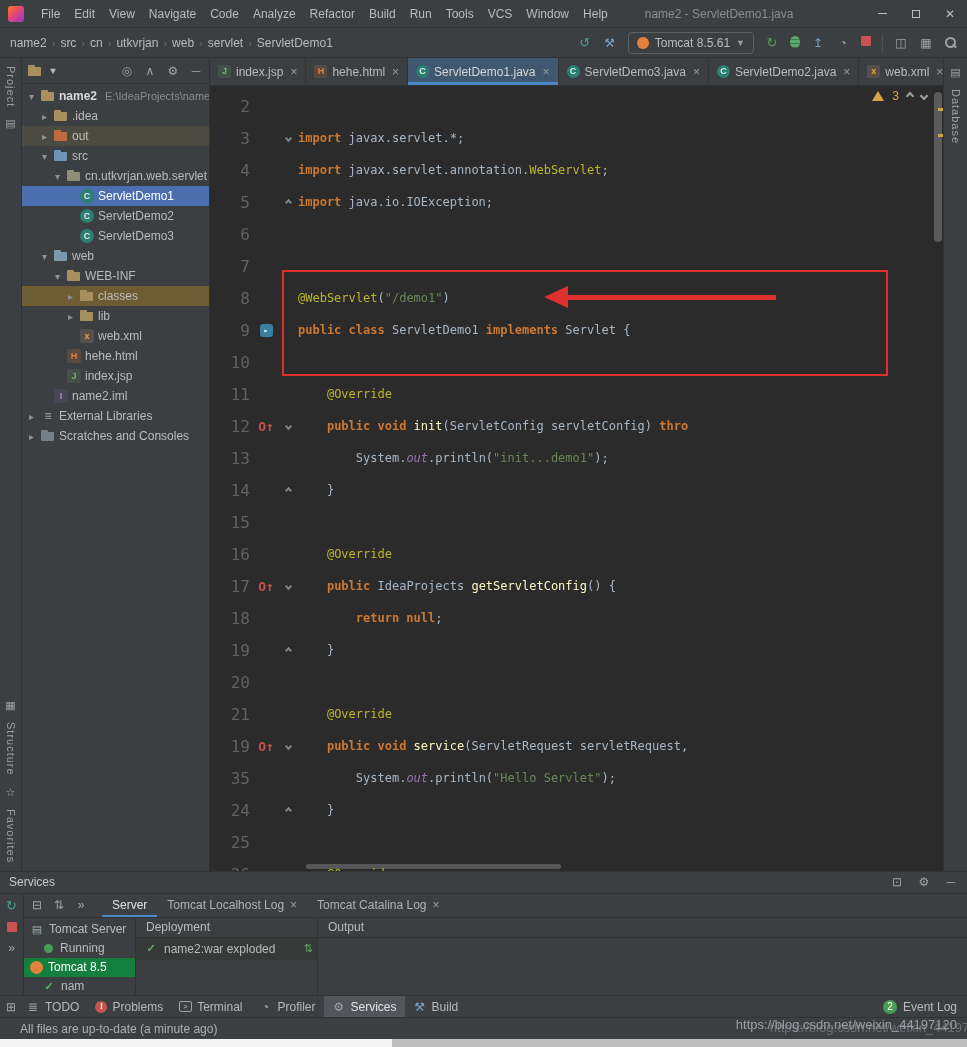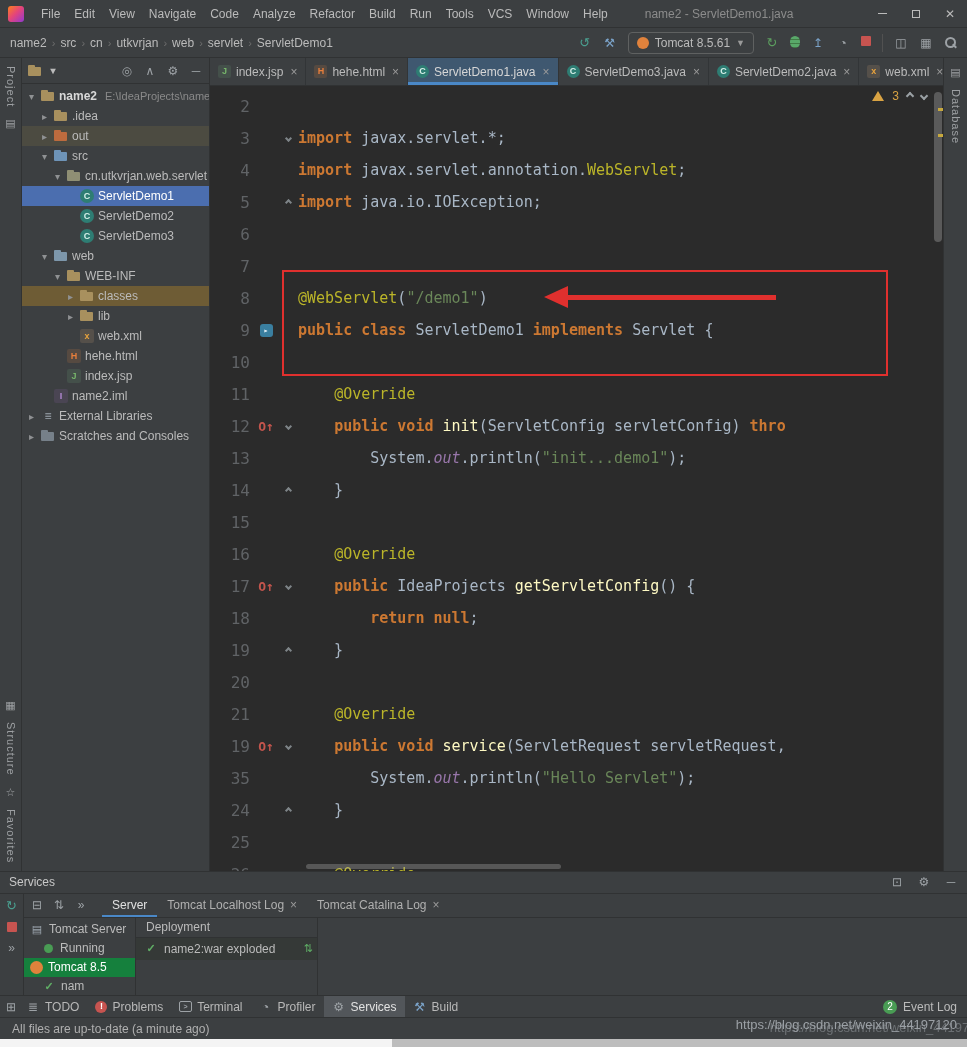--- a/index.html
+++ b/index.html
@@ -93,21 +93,21 @@
 .tab{display:flex;align-items:center;gap:5px;padding:0 8px;color:#bbb;border-right:1px solid #323537}
 .tab .ic{width:13px;height:13px}
 .tab-close{color:#9a9a9a;font-size:12px;margin-left:2px}
 .tab.active{background:#3f5870;color:#d6d6d6;box-shadow:inset 0 -3px 0 #4a88c7}
 .editor{flex:1;position:relative;overflow:hidden}
 .code-wrap{position:absolute;inset:0;padding-top:4px}
 .code-line{display:flex;align-items:center;height:32px;white-space:pre;font-family:"DejaVu Sans Mono",monospace}
 .lnum{flex:0 0 44px;text-align:right;color:#606366;font-size:16px;padding-right:4px}
 .gut-icon{flex:0 0 24px;display:flex;justify-content:center;align-items:center}
 .gut-fold{flex:0 0 20px;display:flex;justify-content:center;align-items:center}
-.code-text{font-size:15px}
+.code-text{font-size:12px}
 .g-ovr{color:#c4554d;font-weight:bold;font-size:13px;font-family:"DejaVu Sans Mono",monospace}
 .g-run{width:13px;height:13px;background:#3a7fa0;border-radius:3px;color:#e6f2f8;font-size:8px;display:flex;align-items:center;justify-content:center}
 .tk-k{color:#cc7832;font-weight:bold}
 .tk-a{color:#bbb529}
 .tk-s{color:#6a8759}
 .tk-m{color:#fef9c3;font-weight:normal}
 .tk-f{color:#9876aa;font-style:italic}
 .tk-p{color:#a9b7c6}
 .chev{display:inline-block;width:6px;height:6px;border-right:2px solid #9aa0a4;border-bottom:2px solid #9aa0a4}
 .cv-down{transform:rotate(45deg)}
@@ -153,21 +153,21 @@
 .out-btn.up{top:3px}
 .out-btn.down{bottom:3px}
 .out-btn .chev{width:4px;height:4px}
 
 
 .statusrow1{height:22px;display:flex;align-items:center;border-top:1px solid #303233;padding:0 4px;flex:0 0 auto}
 .tool-item{display:flex;align-items:center;gap:5px;padding:0 8px;height:22px;color:#b8b8b8}
 .tool-item.active{background:#52565a;color:#e2e2e2}
 .eventlog{margin-left:auto;display:flex;align-items:center;gap:6px;padding-right:6px}
 .badge{width:14px;height:14px;border-radius:50%;background:#499c54;color:#fff;font-size:10px;display:flex;align-items:center;justify-content:center}
-.statusrow2{height:22px;display:flex;align-items:center;padding:0 12px;border-top:1px solid #303233;color:#b0b0b0;flex:0 0 auto}
+.statusrow2{height:22px;display:flex;align-items:center;padding:0 20px;border-top:1px solid #303233;color:#b0b0b0;flex:0 0 auto}
 .watermark{position:absolute;right:10px;bottom:15px;font-size:13px;color:#9ba0a5;pointer-events:none}
 .wm2{position:absolute;left:34px;top:3px;opacity:.5;white-space:nowrap}
 .sliver{height:8px;display:flex;background:#bdbdbd;flex:0 0 auto}
 .sliver::before{content:"";width:392px;background:#f4f4f4}
 </style>
 </head>
 <body>
 
 <div class="app">
 
@@ -503,20 +503,21 @@
             </div>
           <div class="svc-deploy">
             <div class="svc-subhdr">Deployment</div>
             <div class="deploy-row">
               <span class="ic ic-check">✓</span>
               <span>name2:war exploded</span>
               <span class="deploy-sync">⇅</span>
             </div>
           </div>
           <div class="svc-output">
+            <div class="svc-subhdr">Output</div>
           </div>
         </div>
       </div>
     </div>
   </div>
 
   <div class="statusrow1">
     <span class="ic ic-grid">⊞</span>
     <span id="status-tools-left" style="display:flex">
         <div class="tool-item">

